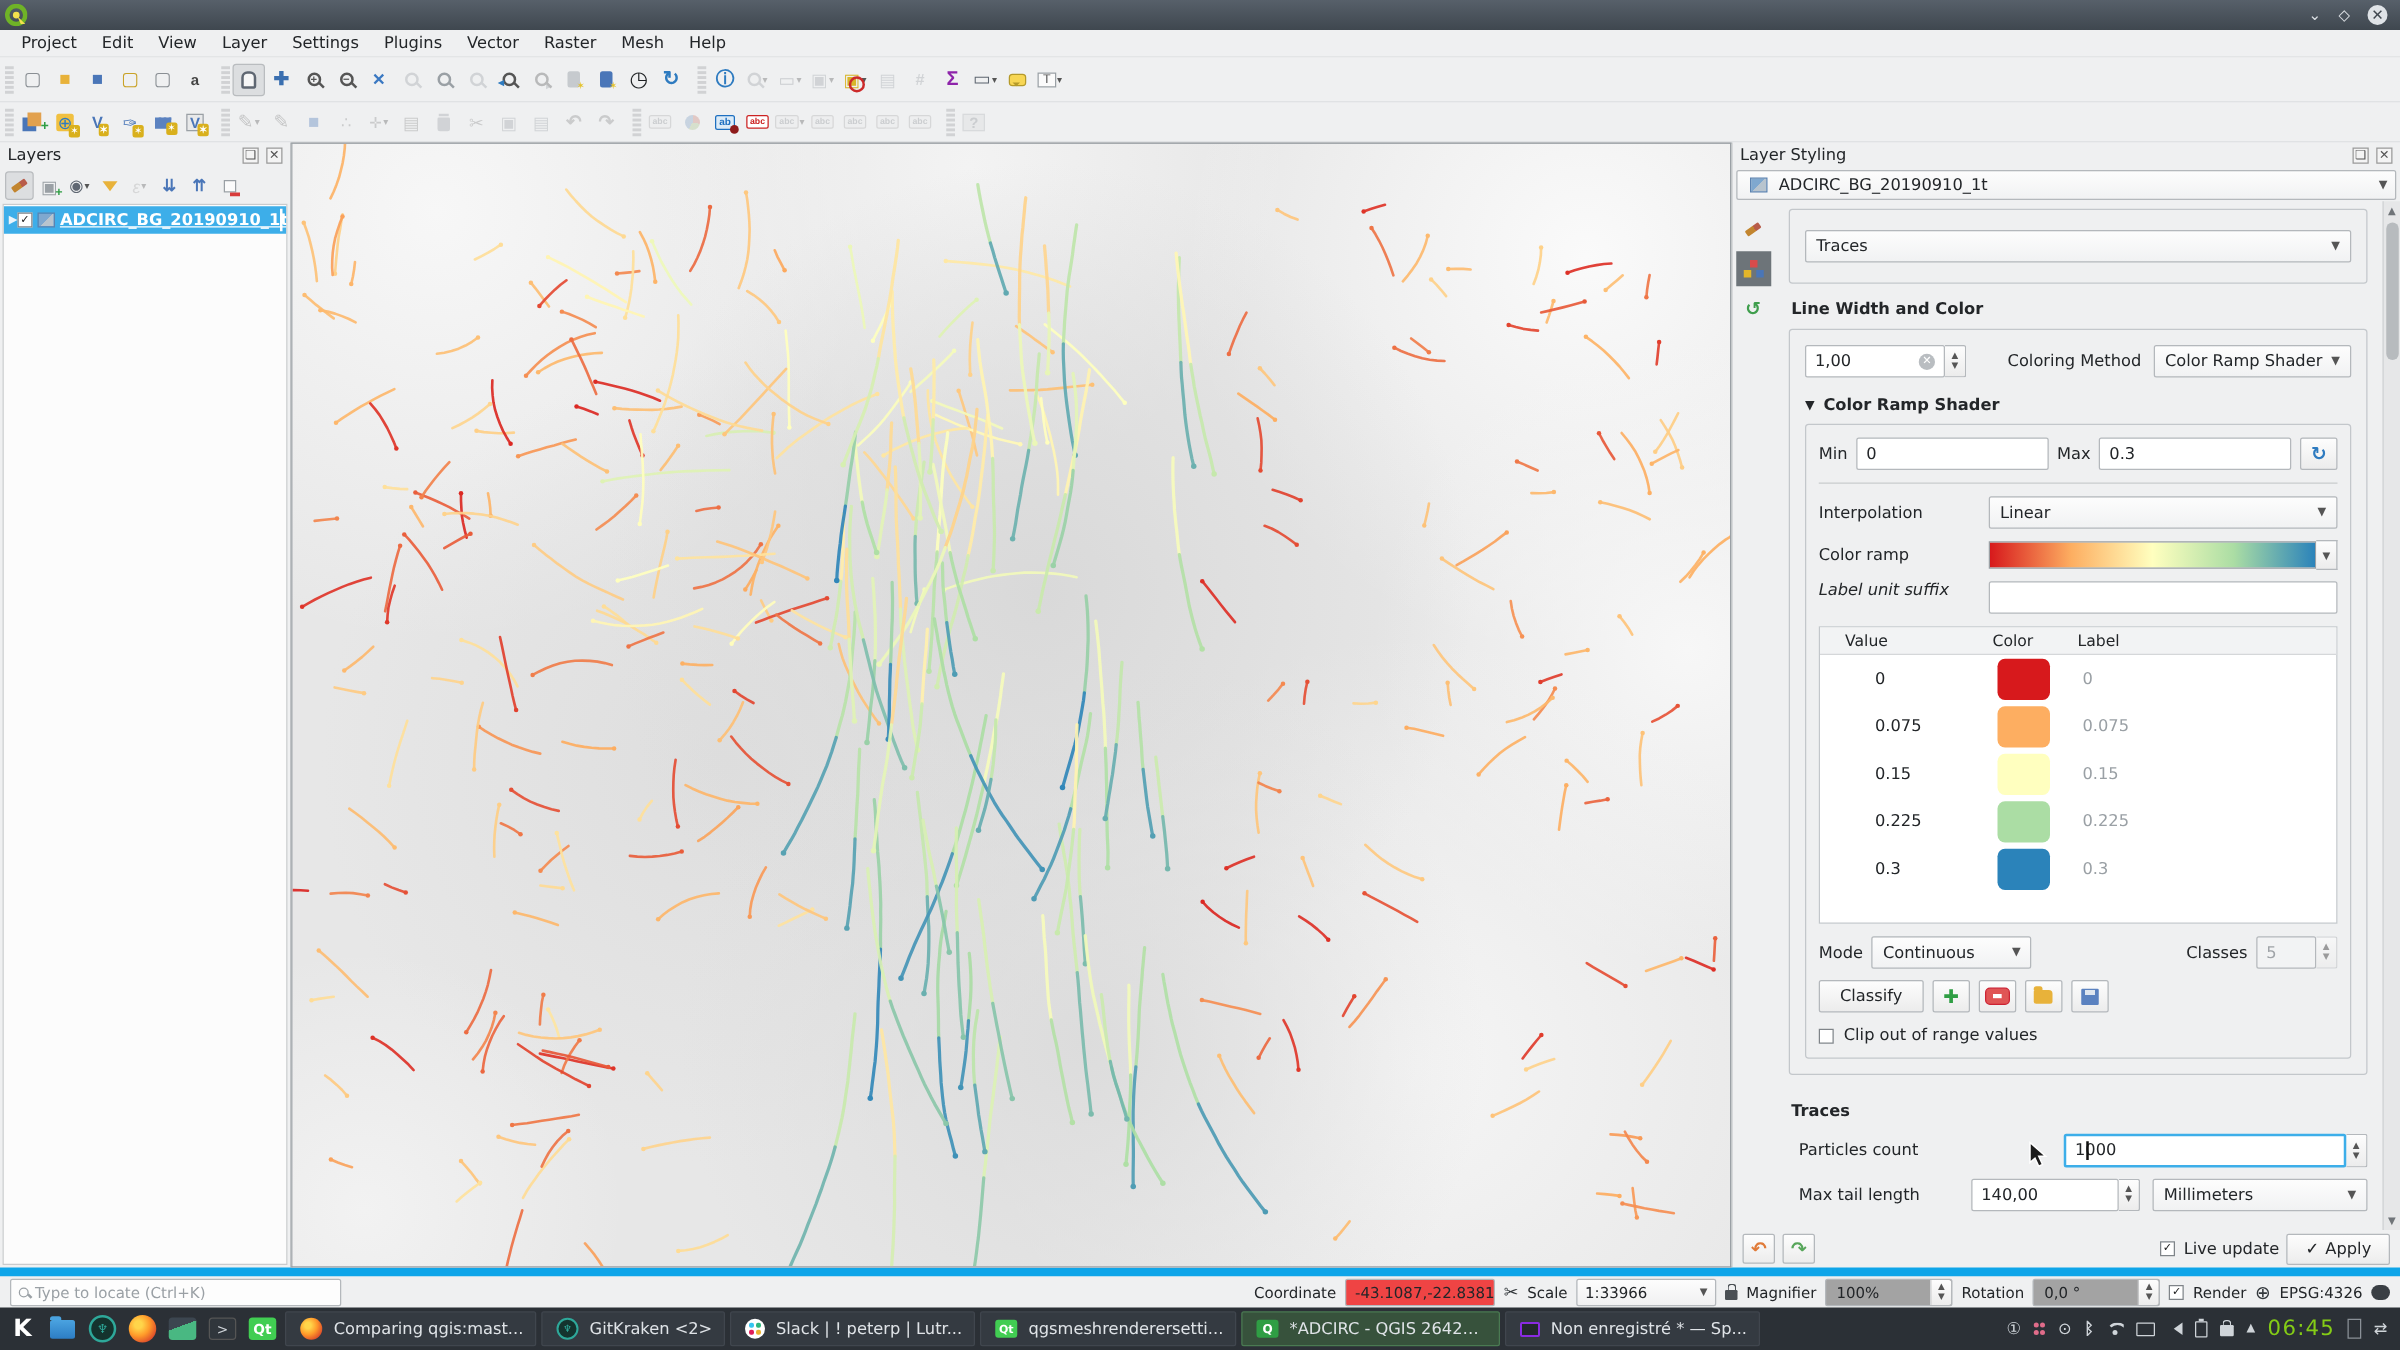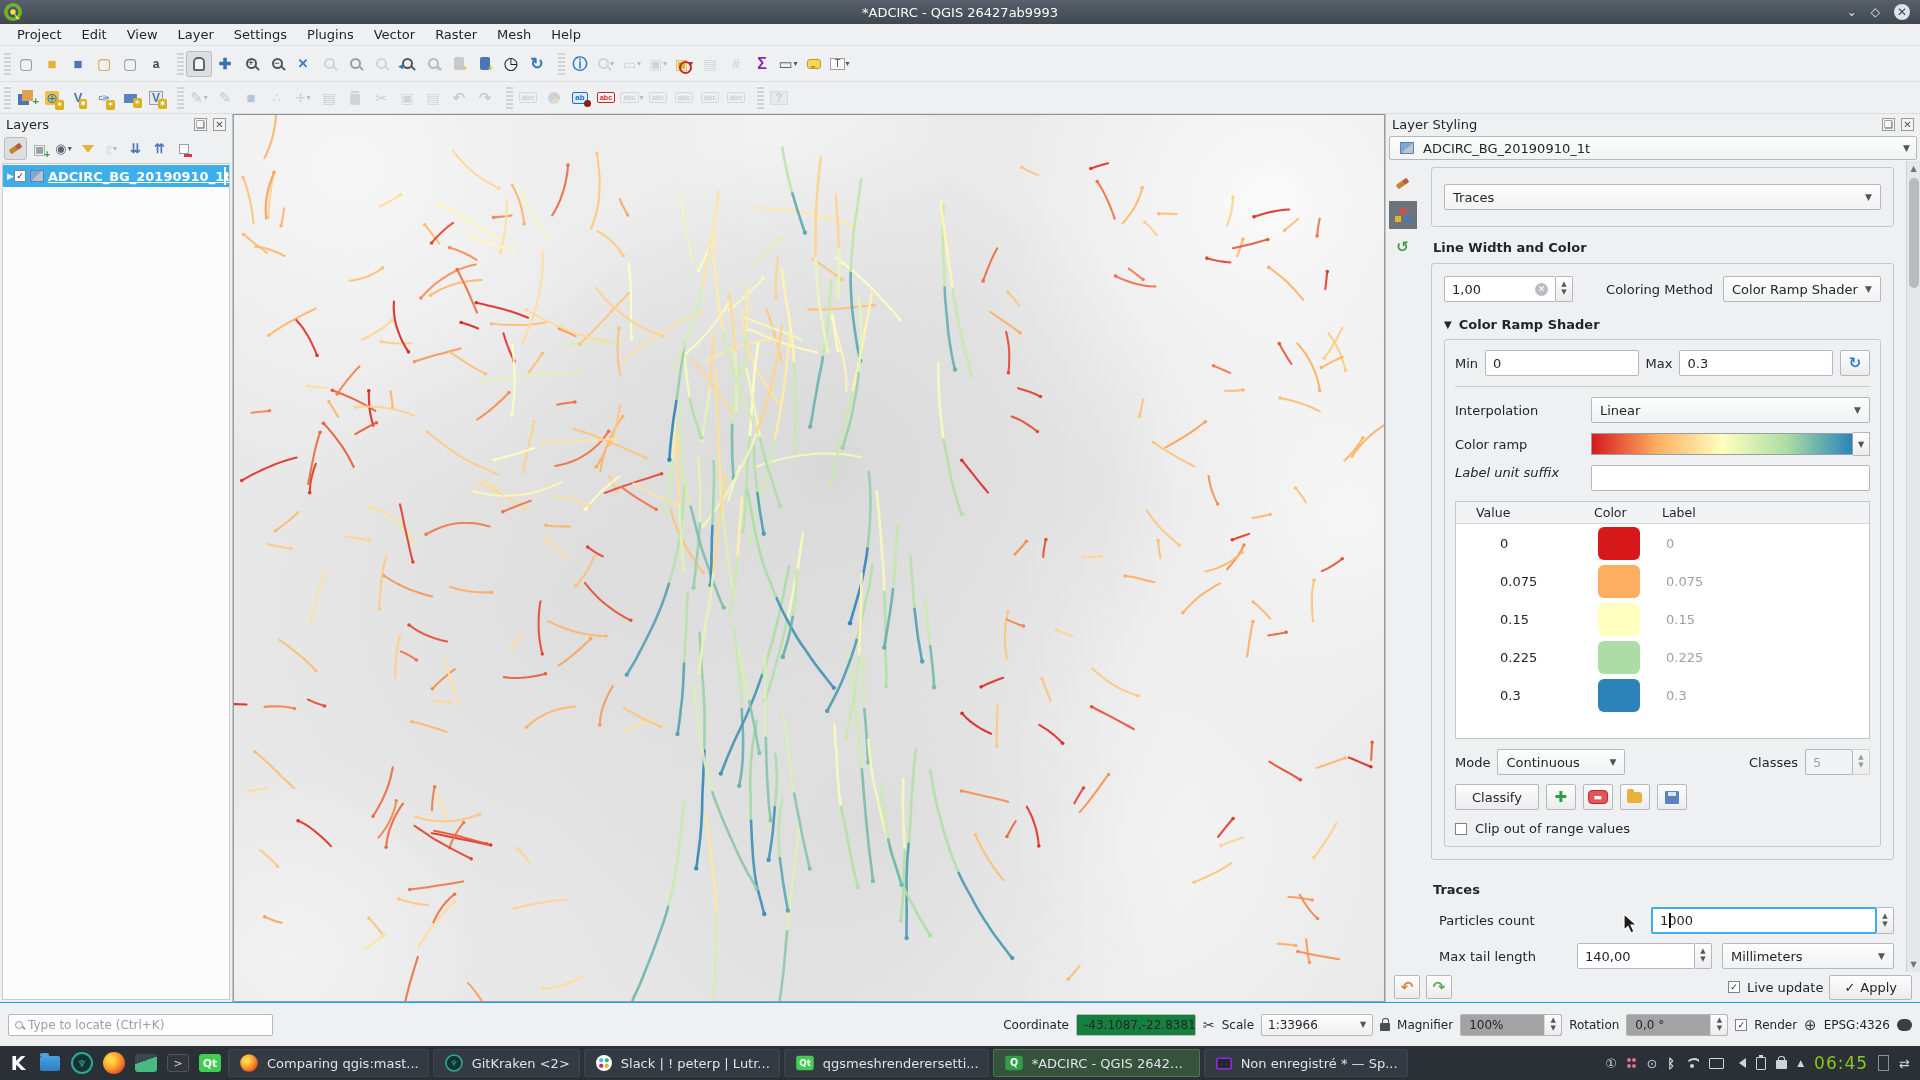--- a/index.html
+++ b/index.html
@@ -165,25 +165,25 @@
 
   .focus-input { border:2px solid #3daee9; background:#fff; border-radius:2px; height:27px; display:flex; align-items:center; padding:0 7px; position:relative; flex:1; }
   .caret-bar { position:absolute; left:16px; top:4px; bottom:4px; width:1.5px; background:#111; }
 
   .panel-footer { height:30px; display:flex; align-items:center; padding:0 8px; gap:6px; flex:none; }
   .ft-btn { width:26px; height:24px; border:1px solid #b4b8bc; border-radius:2px; background:linear-gradient(#fdfdfd,#ececec); display:flex; align-items:center; justify-content:center; font-size:15px; font-weight:bold; }
   .u-orange { color:#e07b39; } .u-green { color:#57a65a; }
   .apply-btn { height:25px; border:1px solid #b4b8bc; border-radius:2px; background:linear-gradient(#fdfdfd,#ececec); padding:0 14px; display:flex; align-items:center; gap:5px; font-size:13px; }
 
   
-  .statusbar { height:44px; background:#eff0f1; border-top:1px solid #0ea5e9; display:flex; align-items:center; padding:0 8px; gap:7px; font-size:12px; flex:none; }
+  .statusbar { height:32px; background:#eff0f1; border-top:7px solid #0ea5e9; display:flex; align-items:center; padding:0 8px; gap:7px; font-size:12px; flex:none; }
   .locate { width:265px; height:22px; border:1px solid #b4b8bc; border-radius:2px; background:#fdfdfd; display:flex; align-items:center; padding:0 6px; gap:5px; color:#9aa0a5; }
   .mag-mini { width:8px; height:8px; border:1.5px solid #9aa0a5; border-radius:50%; position:relative; flex:none; }
   .mag-mini::after { content:""; position:absolute; width:4px; height:1.5px; background:#9aa0a5; right:-4px; bottom:-1px; transform:rotate(45deg); }
-  .sb-input { height:22px; border:1px solid #b4b8bc; border-radius:2px; background:#15803d; display:flex; align-items:center; padding:0 7px; }
+  .sb-input { height:22px; border:1px solid #b4b8bc; border-radius:2px; background:#ef4444; display:flex; align-items:center; padding:0 7px; }
   .sb-combo { height:22px; border:1px solid #b4b8bc; border-radius:2px; background:linear-gradient(#fdfdfd,#f0f0f1); display:flex; align-items:center; padding:0 6px; gap:14px; }
   .sb-spin { height:22px; border:1px solid #b4b8bc; border-radius:2px; background:#a3a3a3; display:flex; align-items:center; }
   .sb-spin .val { padding:0 8px; }
   .sb-spin .spinner { height:20px; border:none; border-left:1px solid #d5d7d9; }
   .slock { width:10px; height:8px; background:#4a4f54; border-radius:1px; position:relative; margin-top:5px; }
   .slock::before { content:""; position:absolute; top:-5px; left:1.5px; width:5px; height:5px; border:1.5px solid #4a4f54; border-bottom:none; border-radius:3px 3px 0 0; }
   .sballoon { width:15px; height:12px; background:#3a3f44; border-radius:7px; position:relative; }
   .sballoon::after { content:""; position:absolute; left:3px; bottom:-3px; border:3px solid transparent; border-top-color:#3a3f44; }
 
   
@@ -230,21 +230,20 @@
 <body>
 
 <div class="window">
 
   <div class="titlebar">
     <svg class="qgis-logo" viewBox="0 0 20 20">
       <circle cx="10" cy="10" r="8" fill="none" stroke="#6fb327" stroke-width="4"></circle>
       <circle cx="10" cy="10" r="3" fill="#f4e04d"></circle>
       <path d="M11 11 L18 18 L14 18 Z" fill="#f4e04d"></path>
     </svg>
-    <div class="title-text">*ADCIRC - QGIS 26427ab9993</div>
     <div class="win-controls">
       <span>⌄</span>
       <span>◇</span>
       <span class="wc-close">✕</span>
     </div>
   </div>
 
   <div class="menubar">
     <span class="menu-item">Project</span>
     <span class="menu-item">Edit</span>

